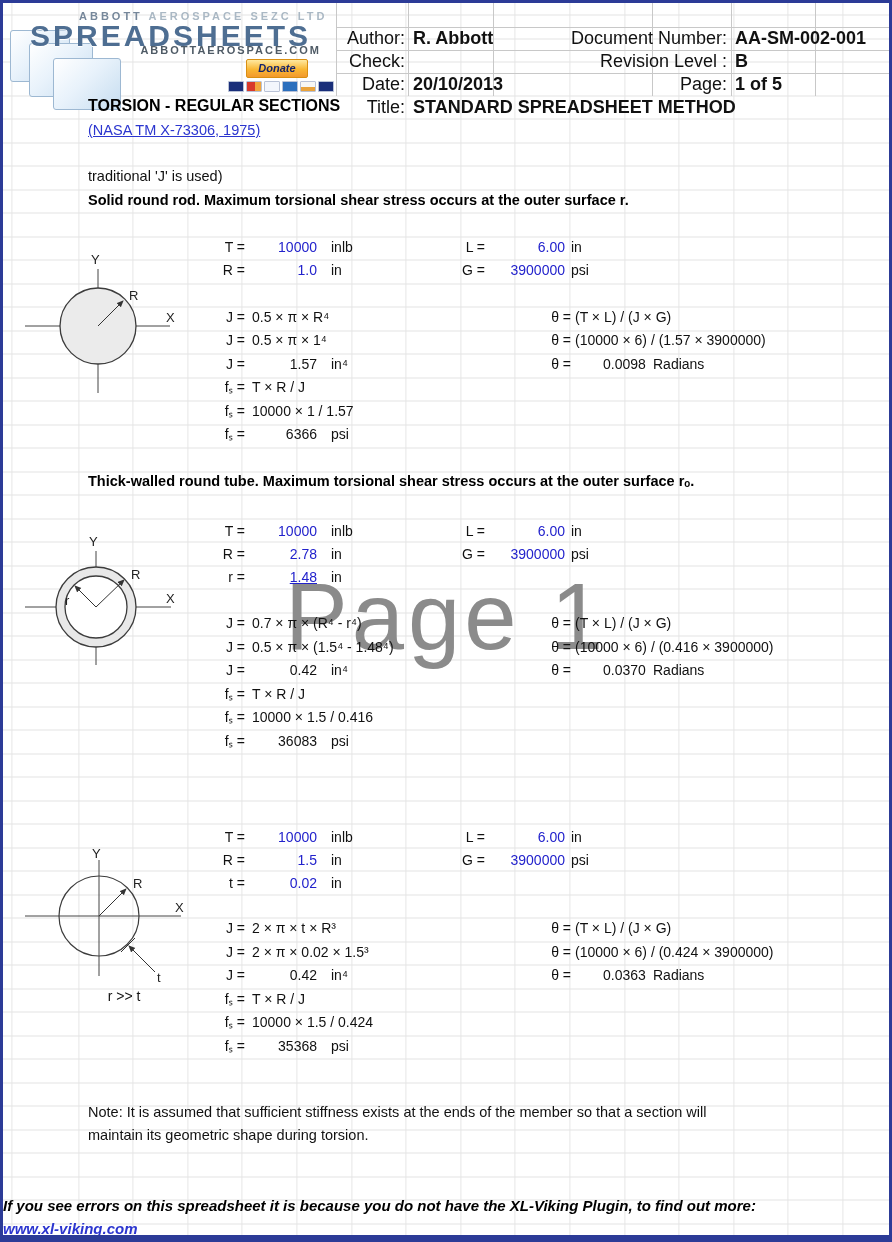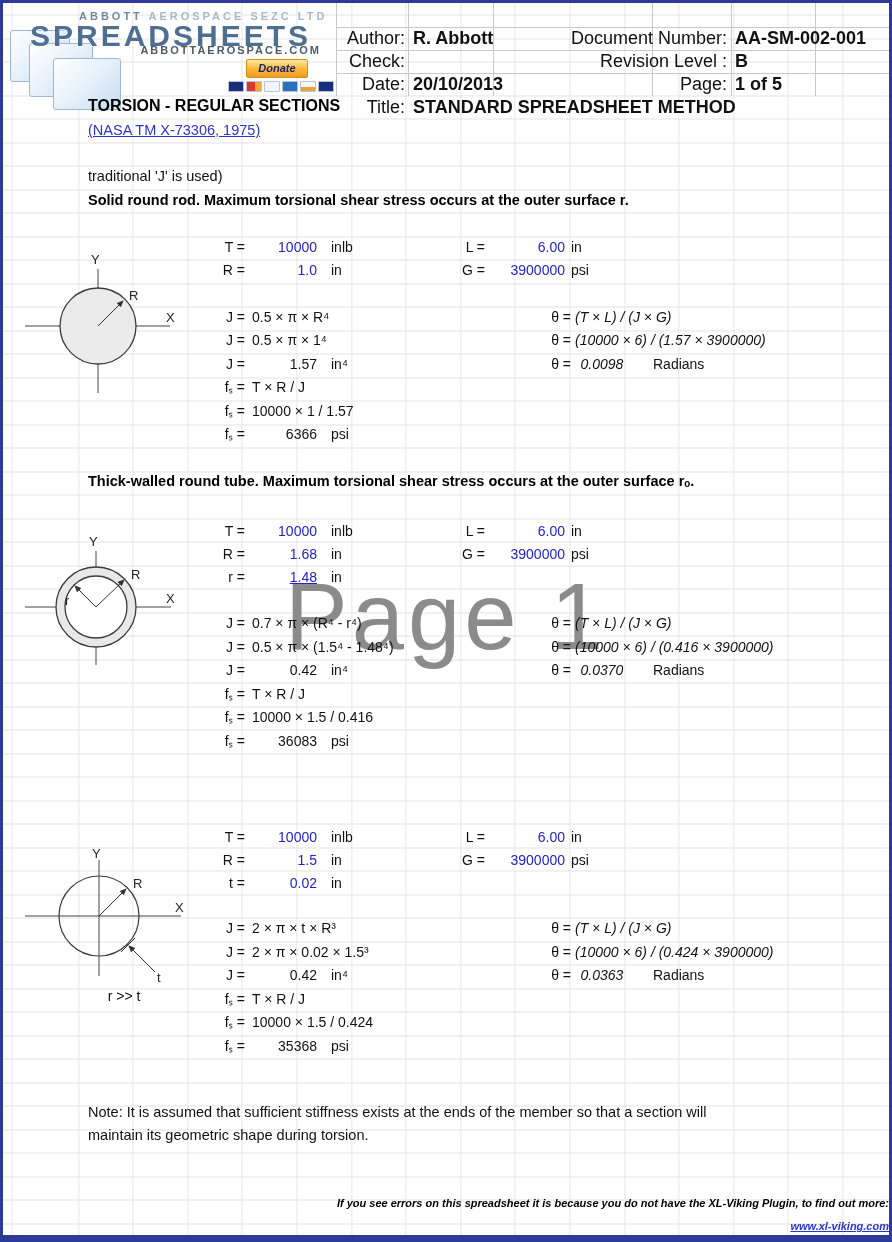--- a/index.html
+++ b/index.html
@@ -39,28 +39,28 @@
   .crow{position:absolute;left:0;width:892px;height:23px;z-index:2;}
   .c{position:absolute;height:23px;line-height:23px;font-size:14px;color:#111;white-space:nowrap;}
   .l1{left:160px;width:82px;text-align:right;}
   .v1{left:242px;width:72px;text-align:right;}
   .u1{left:328px;width:110px;text-align:left;}
   .f1{left:249px;}
   .l2{left:428px;width:54px;text-align:right;}
   .v2{left:490px;width:72px;text-align:right;}
   .u2{left:568px;width:60px;}
   .tl{left:526px;width:42px;text-align:right;}
-  .tf{left:572px;font-style:italic;}
-  .tv{left:562px;width:74px;text-align:center;font-style:italic;}
+  .tf{left:572px;}
+  .tv{left:600px;width:74px;text-align:left;}
   .tu{left:650px;width:90px;}
   .blue{color:#2222cc;}
   .ul{text-decoration:underline;}
   .rnote{position:absolute;left:74px;top:985px;width:94px;text-align:center;font-size:14px;color:#111;z-index:2;}
   .watermark{position:absolute;left:282px;top:560px;font-size:94px;color:#8b8b8b;z-index:1;letter-spacing:4px;white-space:nowrap;}
-  .ftr{position:absolute;left:0;width:886px;text-align:right;font-weight:bold;font-style:italic;font-size:11px;color:#000;z-index:2;}
+  .ftr{position:absolute;left:0;width:886px;text-align:left;font-weight:bold;font-style:italic;font-size:15px;color:#000;z-index:2;}
   .dsvg{position:absolute;z-index:2;}
   .dsvg text{font-family:"Liberation Sans",sans-serif;font-size:13px;fill:#222;}
 </style>
 </head>
 <body>
 
 <div class="page">
   <div class="grid"></div>
 
   <div class="sheet-ic" style="left:7px;top:27px;width:58px;height:50px;"></div>
@@ -206,21 +206,21 @@
   <div class="crow" style="top:517px">
     <span class="c l1">T =</span>
     <span class="c v1 blue">10000</span>
     <span class="c u1">inlb</span>
     <span class="c l2">L =</span>
     <span class="c v2 blue">6.00</span>
     <span class="c u2">in</span>
   </div>
   <div class="crow" style="top:540px">
     <span class="c l1">R =</span>
-    <span class="c v1 blue">1.68</span>
+    <span class="c v1 blue">2.78</span>
     <span class="c u1">in</span>
     <span class="c l2">G =</span>
     <span class="c v2 blue">3900000</span>
     <span class="c u2">psi</span>
   </div>
   <div class="crow" style="top:563px">
     <span class="c l1">r =</span>
     <span class="c v1 blue ul">1.48</span>
     <span class="c u1">in</span>
   </div>

